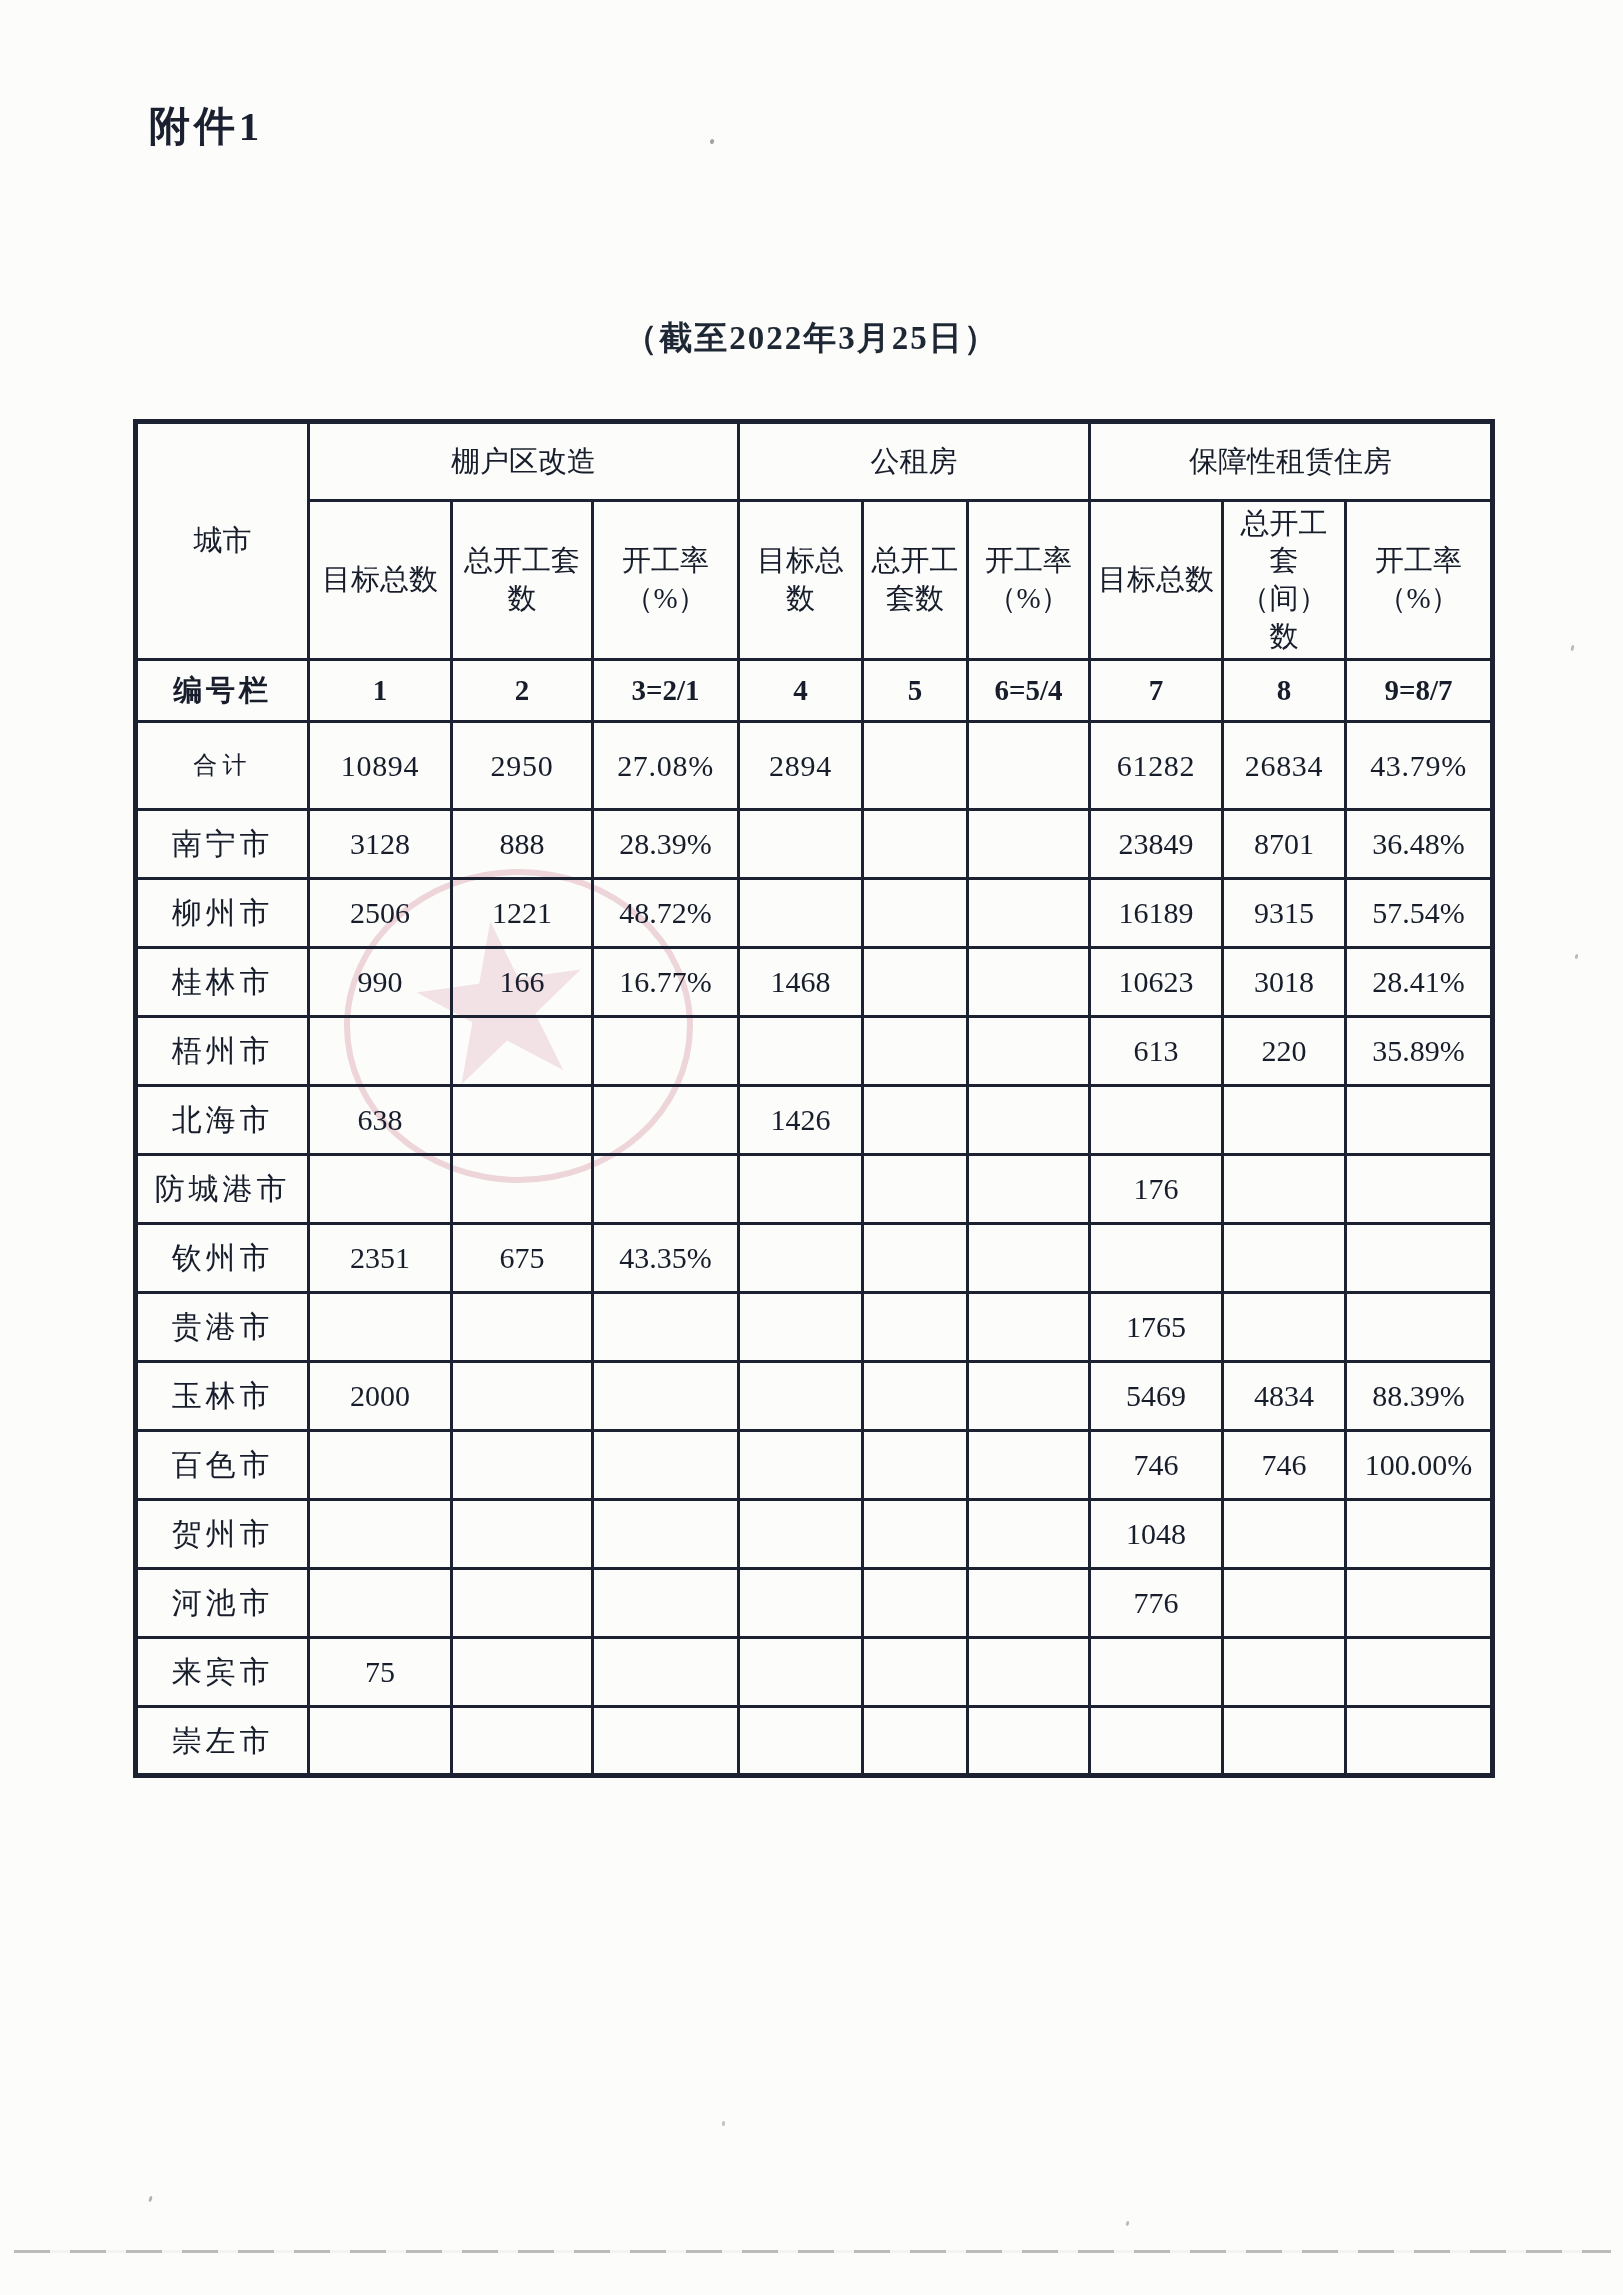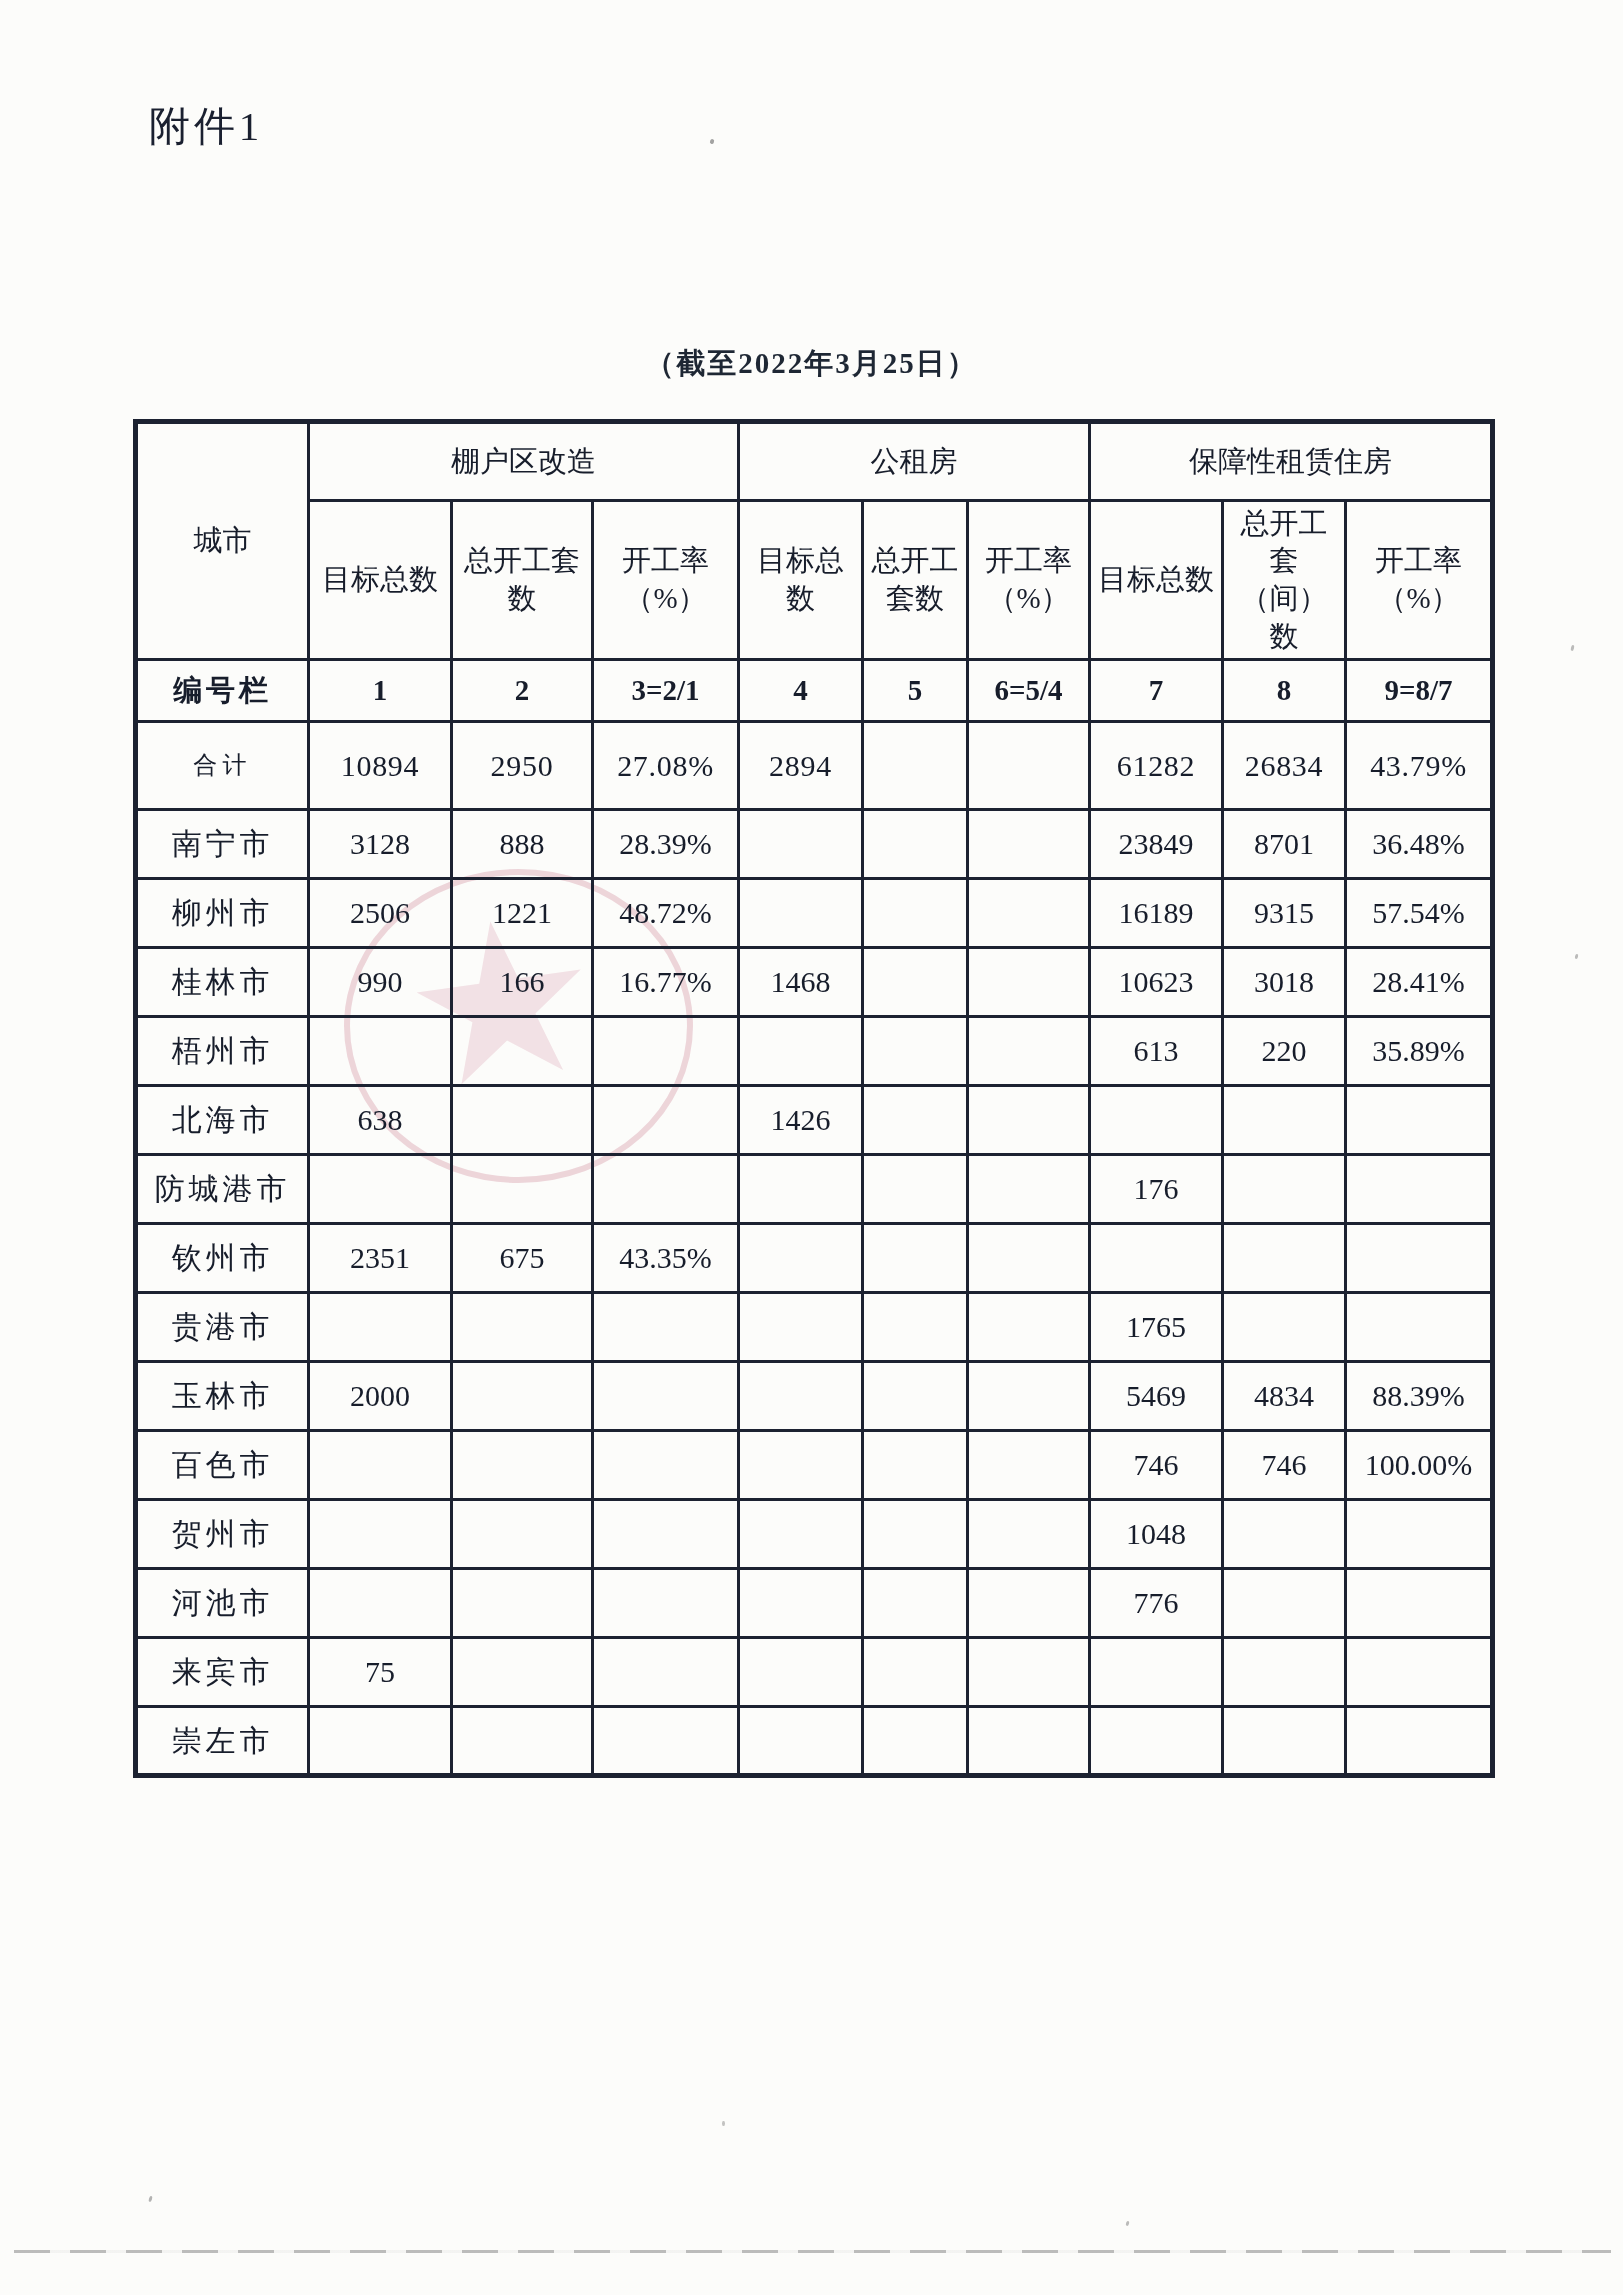--- a/index.html
+++ b/index.html
@@ -13,40 +13,41 @@
     font-family: "Liberation Serif", "DejaVu Serif", serif;
     color: #1a2030;
   }
   .attachment-label {
     position: absolute;
     left: 149px;
     top: 99px;
     font-size: 41px;
     letter-spacing: 3.9px;
     color: #1a2030;
+    font-weight: bold;
   }
   .doc-title {
     position: absolute;
     left: 0;
     width: 100%;
     top: 196px;
     text-align: center;
     font-size: 48px;
     font-weight: bold;
     line-height: 1.22;
     letter-spacing: 1.3px;
     color: #1e2734;
   }
   .doc-subtitle {
     position: absolute;
     left: 0;
     width: 100%;
-    top: 344px;
+    top: 316px;
     text-align: center;
-    font-size: 29px;
+    font-size: 33px;
     font-weight: bold;
     letter-spacing: 2px;
     color: #1e2734;
   }
   table.report {
     position: absolute;
     left: 133px;
     top: 419px;
     width: 1359px;
     border-collapse: collapse;

